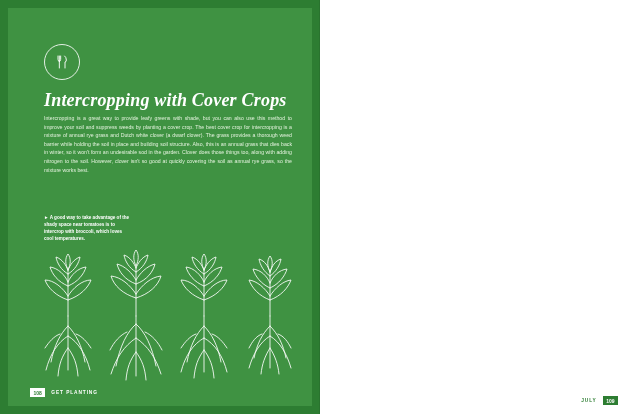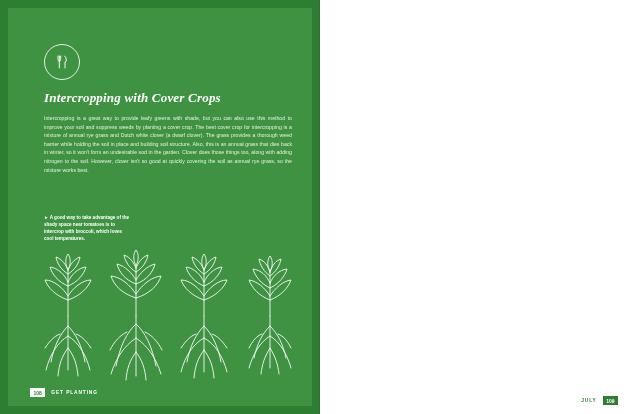--- a/index.html
+++ b/index.html
@@ -8,21 +8,21 @@
 
   
   .page-left{position:absolute;left:0;top:0;width:320px;height:414px;background:#2d7d32;}
   .page-left-inner{position:absolute;left:8px;top:8px;width:304px;height:398px;background:#3f9242;}
 
   .icon-badge{position:absolute;left:36px;top:36px;width:34px;height:34px;border-radius:50%;
     border:1.5px solid rgba(255,255,255,.85);display:flex;align-items:center;justify-content:center;}
   .icon-badge svg{display:block;}
 
   .article-title{position:absolute;left:36px;top:82px;width:250px;color:#ffffff;
-    font-family:"Liberation Serif",serif;font-style:italic;font-size:13px;font-weight:700;
+    font-family:"Liberation Serif",serif;font-style:italic;font-size:18px;font-weight:700;
     letter-spacing:.2px;}
 
   .body-copy{position:absolute;left:36px;top:106px;width:248px;color:#e3f2dd;
     font-size:5.2px;line-height:8.6px;text-align:justify;}
 
   .caption-left{position:absolute;left:36px;top:206px;width:86px;color:#ffffff;
     font-size:4.6px;line-height:7px;font-weight:700;}
   .caption-left .arrow{color:#ffffff;}
 
   

